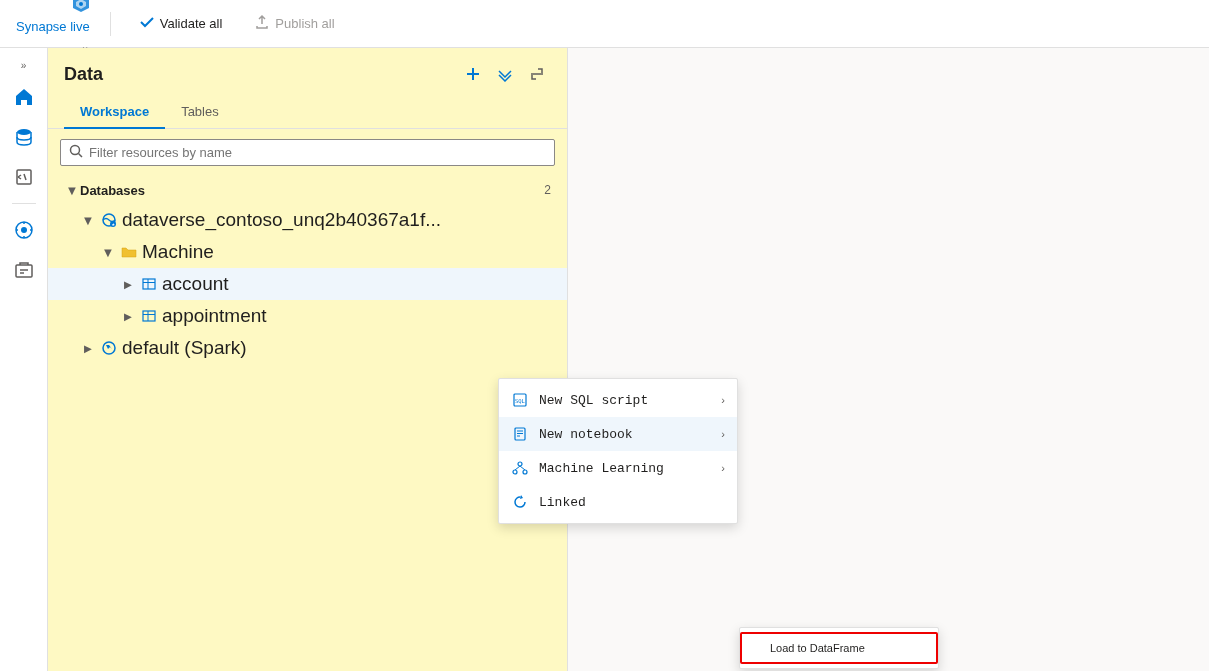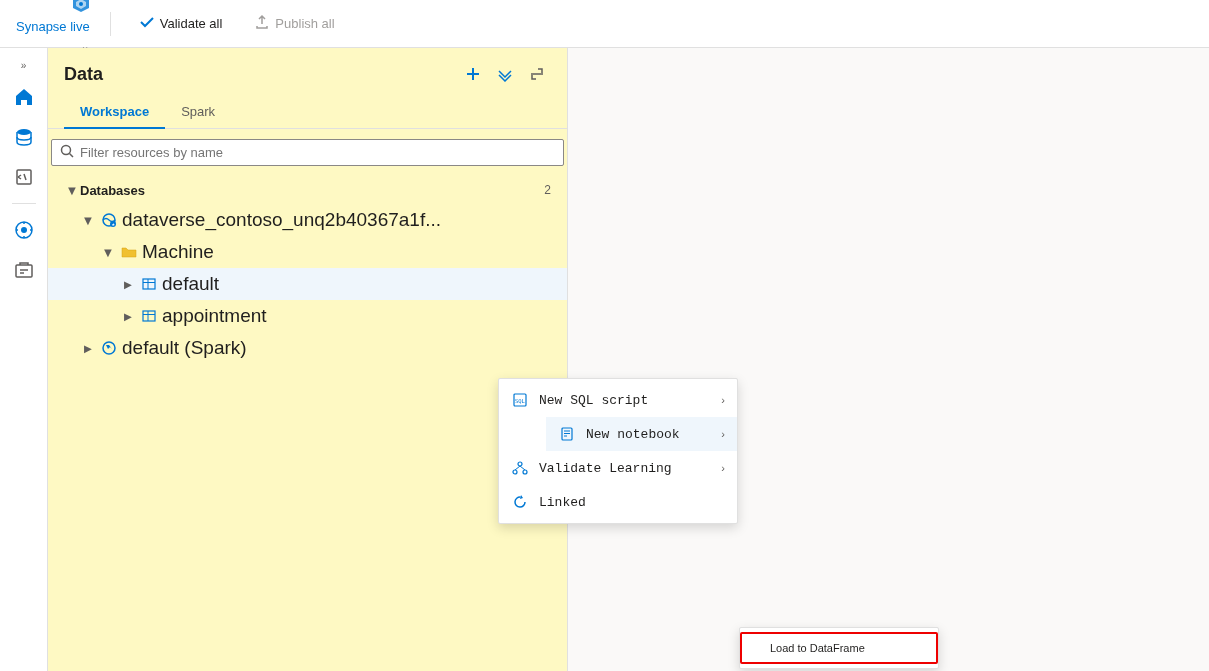--- a/index.html
+++ b/index.html
@@ -41,21 +41,21 @@
     .sidebar-title { font-size: 18px; font-weight: 600; color: #201f1e; }
     .sidebar-actions { display: flex; gap: 4px; align-items: center; }
     .sidebar-icon-btn { width: 28px; height: 28px; display: flex; align-items: center; justify-content: center; cursor: pointer; color: #0078d4; border-radius: 2px; }
 
     
     .tabs { display: flex; border-bottom: 1px solid #e0e0e0; padding: 0 16px; }
     .tab { padding: 8px 16px; cursor: pointer; font-size: 13px; color: #605e5c; border-bottom: 2px solid transparent; margin-bottom: -1px; }
     .tab.active { color: #0078d4; border-bottom: 2px solid #0078d4; font-weight: 600; }
 
     
-    .search-box { margin: 10px 3px; display: flex; align-items: center; border: 1px solid #8a8886; border-radius: 2px; padding: 4px 8px; background: #fff; }
+    .search-box { margin: 10px 12px; display: flex; align-items: center; border: 1px solid #8a8886; border-radius: 2px; padding: 4px 8px; background: #fff; }
     .search-box input { border: none; outline: none; flex: 1; font-size: 13px; color: #201f1e; background: transparent; }
     .search-icon { color: #605e5c; margin-right: 6px; }
 
     
     .tree { flex: 1; overflow-y: auto; padding-bottom: 8px; }
     .tree-header { display: flex; align-items: center; padding: 6px 16px; cursor: pointer; }
     .tree-header-label { font-weight: 600; font-size: 13px; color: #201f1e; flex: 1; }
     .tree-header-count { color: #605e5c; font-size: 12px; }
     .tree-item { display: flex; align-items: center; padding: 5px 0; cursor: pointer; }
     .tree-item.selected { background: #eff6fc; }
@@ -197,21 +197,21 @@
           </svg>
         </div>
       </div>
     </div>
 
     <div class="tabs">
       <div class="tab active">
         <span>Workspace</span>
       </div>
       <div class="tab">
-        <span>Spark</span>
+        <span>Tables</span>
       </div>
     </div>
 
     <div class="search-box">
       <span class="search-icon">
         <svg width="14" height="14" viewBox="0 0 14 14">
           <circle cx="6" cy="6" r="4.5" stroke="#605e5c" stroke-width="1.5" fill="none"></circle>
           <line x1="9.5" y1="9.5" x2="13" y2="13" stroke="#605e5c" stroke-width="1.5"></line>
         </svg>
       </span>
@@ -252,21 +252,21 @@
 
       <div class="tree-item tree-item-indent3 selected">
         <span class="tree-chevron">►</span>
         <span class="tree-item-icon">
           <svg width="16" height="16" viewBox="0 0 16 16">
             <rect x="2" y="3" width="12" height="10" fill="none" stroke="#0078d4" stroke-width="1.2"></rect>
             <line x1="2" y1="6.5" x2="14" y2="6.5" stroke="#0078d4" stroke-width="1"></line>
             <line x1="7" y1="3" x2="7" y2="13" stroke="#0078d4" stroke-width="1"></line>
           </svg>
         </span>
-        <span class="tree-item-label">default</span>
+        <span class="tree-item-label">account</span>
       </div>
 
       <div class="tree-item tree-item-indent3">
         <span class="tree-chevron">►</span>
         <span class="tree-item-icon">
           <svg width="16" height="16" viewBox="0 0 16 16">
             <rect x="2" y="3" width="12" height="10" fill="none" stroke="#0078d4" stroke-width="1.2"></rect>
             <line x1="2" y1="6.5" x2="14" y2="6.5" stroke="#0078d4" stroke-width="1"></line>
             <line x1="7" y1="3" x2="7" y2="13" stroke="#0078d4" stroke-width="1"></line>
           </svg>
@@ -293,21 +293,21 @@
         <span class="menu-item-icon">
           <svg width="16" height="16" viewBox="0 0 16 16">
             <rect x="2" y="2" width="12" height="12" rx="1" fill="none" stroke="#0078d4" stroke-width="1.2"></rect>
             <text x="3" y="11" font-size="5.5" fill="#0078d4" font-family="monospace">SQL</text>
           </svg>
         </span>
         <span class="menu-item-label">New SQL script</span>
         <span class="menu-item-chevron">›</span>
       </div>
 
-      <div class="menu-item" style="background:#eff6fc;margin-left:47px;">
+      <div class="menu-item" style="background:#eff6fc;">
         <span class="menu-item-icon">
           <svg width="16" height="16" viewBox="0 0 16 16">
             <rect x="3" y="2" width="10" height="12" rx="1" fill="none" stroke="#0078d4" stroke-width="1.2"></rect>
             <line x1="5" y1="5" x2="11" y2="5" stroke="#0078d4" stroke-width="1"></line>
             <line x1="5" y1="7.5" x2="11" y2="7.5" stroke="#0078d4" stroke-width="1"></line>
             <line x1="5" y1="10" x2="8" y2="10" stroke="#0078d4" stroke-width="1"></line>
           </svg>
         </span>
         <span class="menu-item-label">New notebook</span>
         <span class="menu-item-chevron">›</span>
@@ -316,21 +316,21 @@
       <div class="menu-item">
         <span class="menu-item-icon">
           <svg width="16" height="16" viewBox="0 0 16 16">
             <circle cx="8" cy="4" r="2" fill="none" stroke="#0078d4" stroke-width="1.2"></circle>
             <circle cx="3" cy="12" r="2" fill="none" stroke="#0078d4" stroke-width="1.2"></circle>
             <circle cx="13" cy="12" r="2" fill="none" stroke="#0078d4" stroke-width="1.2"></circle>
             <line x1="8" y1="6" x2="3" y2="10" stroke="#0078d4" stroke-width="1"></line>
             <line x1="8" y1="6" x2="13" y2="10" stroke="#0078d4" stroke-width="1"></line>
           </svg>
         </span>
-        <span class="menu-item-label">Validate Learning</span>
+        <span class="menu-item-label">Machine Learning</span>
         <span class="menu-item-chevron">›</span>
       </div>
 
       <div class="menu-item">
         <span class="menu-item-icon">
           <svg width="16" height="16" viewBox="0 0 16 16">
             <path d="M13 8 A5 5 0 1 1 8.5 3.1" fill="none" stroke="#0078d4" stroke-width="1.5"></path>
             <polyline points="9,1 11,4 8,5" fill="#0078d4"></polyline>
           </svg>
         </span>

